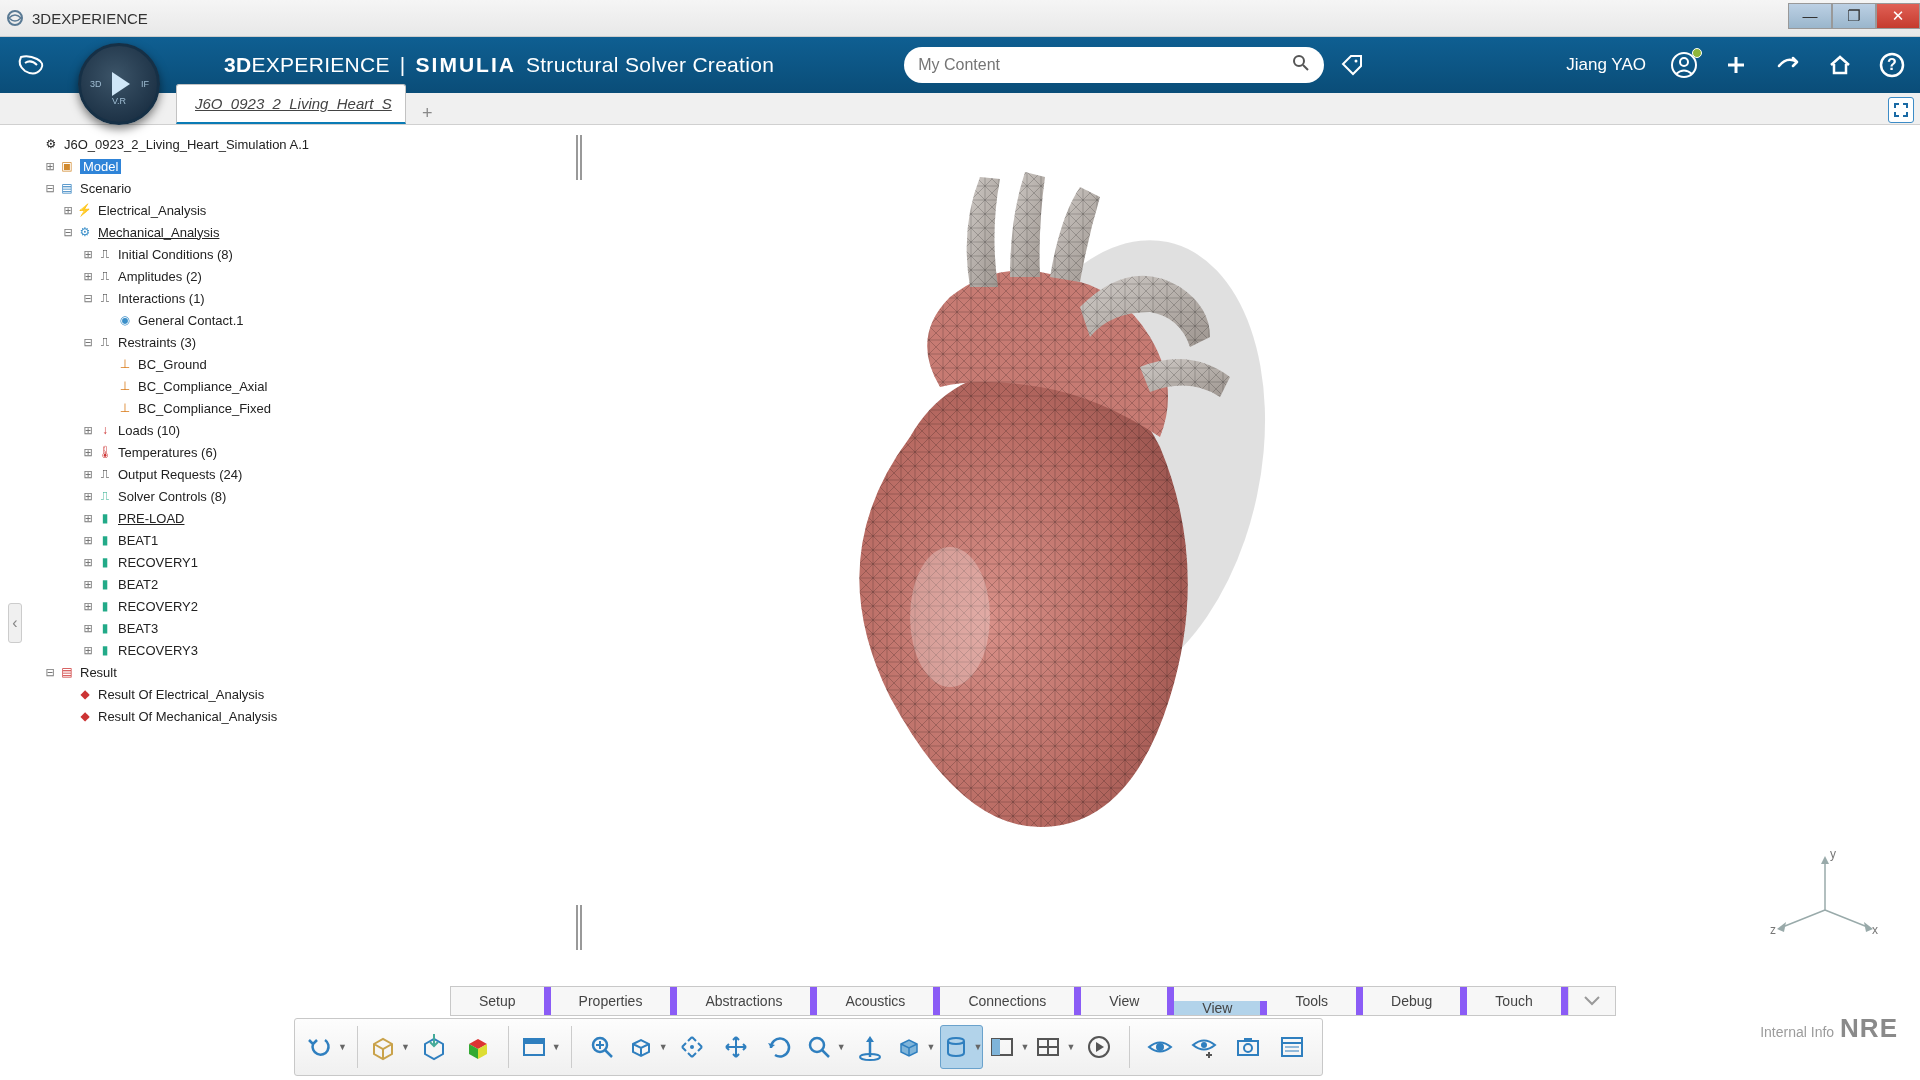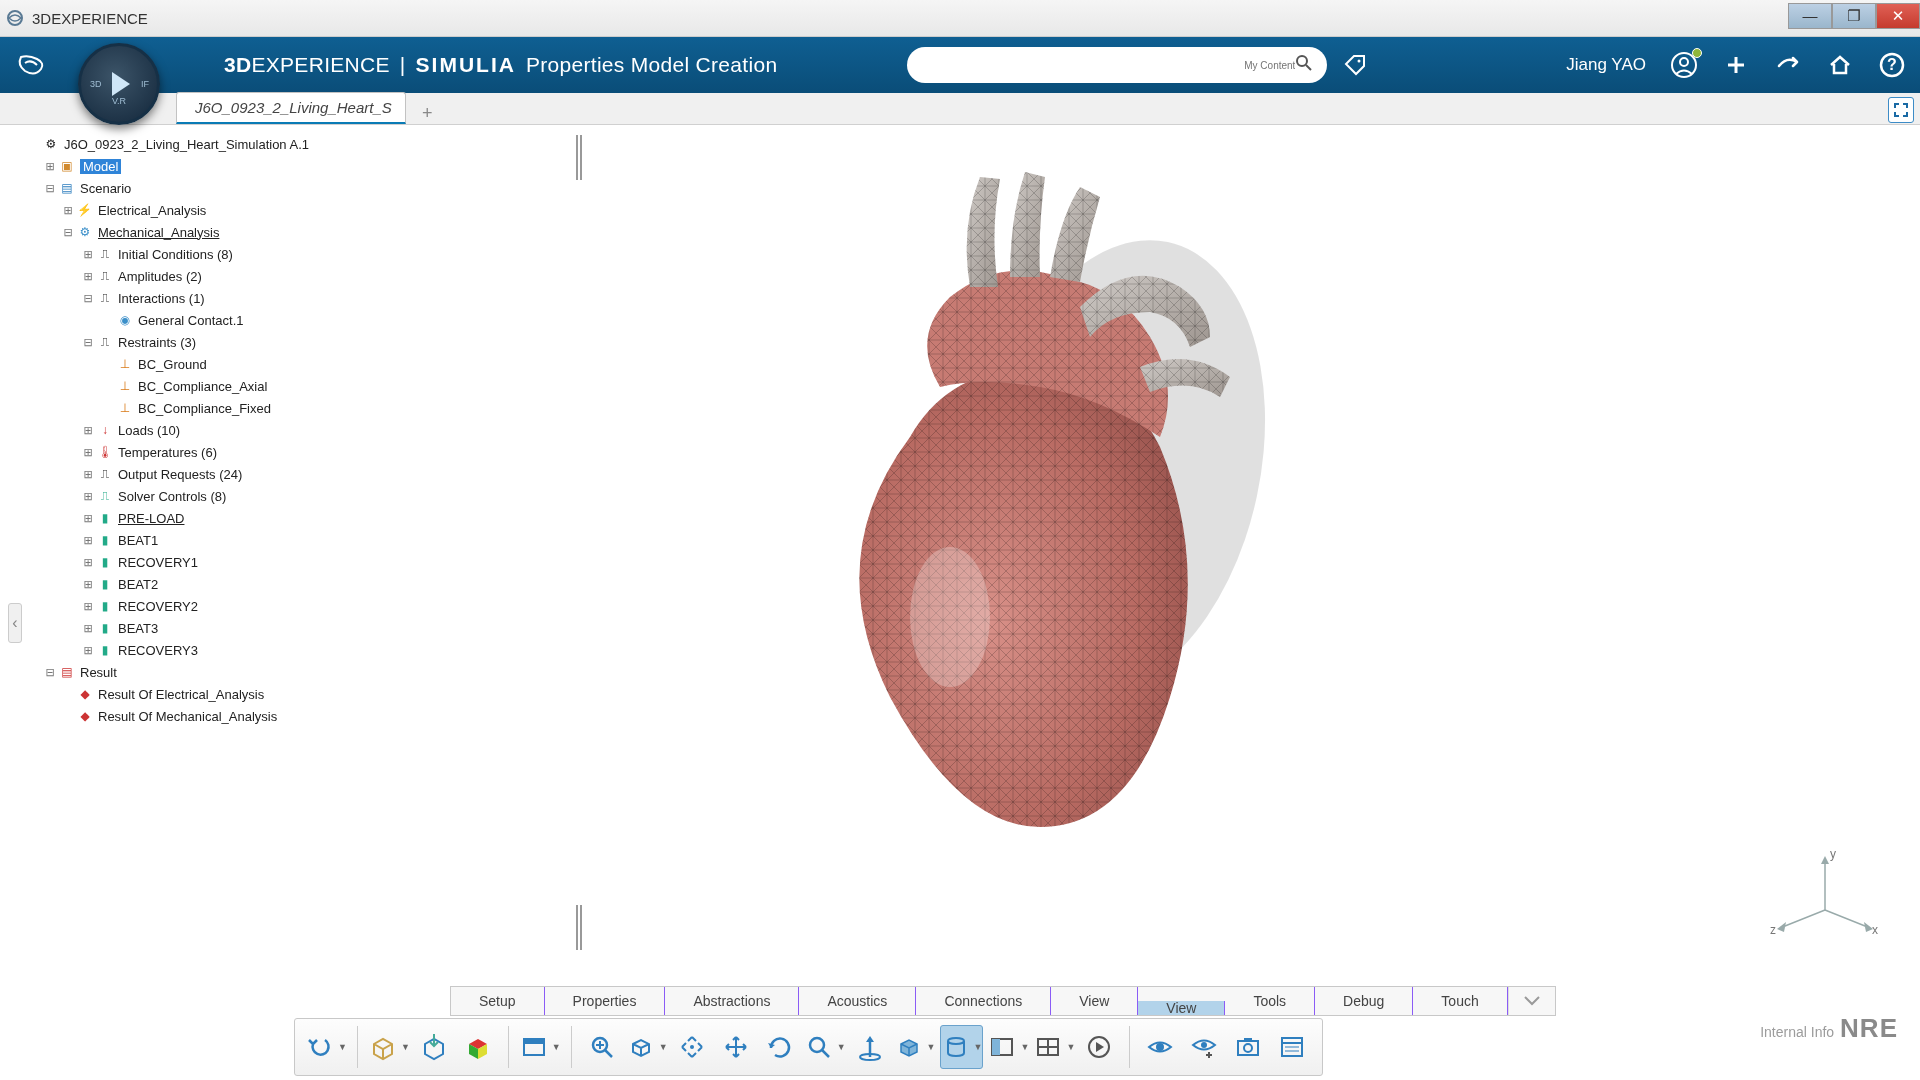--- a/index.html
+++ b/index.html
@@ -23,31 +23,31 @@
 .compass .ring-label { position: absolute; font-size: 9px; color: #9fbdd3; }
 .compass .lbl-left { left: 9px; top: 50%; transform: translateY(-50%); }
 .compass .lbl-right { right: 8px; top: 50%; transform: translateY(-50%); padding-left: 12px; }
 .compass .lbl-bottom { bottom: 16px; left: 50%; transform: translateX(-50%); }
 .brand { margin-left: 158px; font-size: 21px; letter-spacing: .3px; display:flex; gap:10px; align-items:baseline;}
 .brand .b1 b { font-weight: bold; }
 .brand .sep { font-weight: 300; }
 .brand .b2 { font-weight: bold; letter-spacing: 2px; }
 .brand .b3 { font-weight: 300; }
 .search-wrap { margin-left: 130px; width: 420px; height: 36px; background: #fff; border-radius: 18px; display:flex; align-items:center; padding: 0 14px; }
-.search-wrap input { flex:1; border:none; outline:none; font-size: 10px; color:#555; background:transparent;text-align:right; }
+.search-wrap input { flex:1; border:none; outline:none; font-size: 16px; color:#555; background:transparent; }
 .search-wrap .search-icon { color:#555; font-size:18px; }
 .tag-icon { margin-left: 14px; color: #fff; font-size: 26px; transform: rotate(90deg); }
 .top-right { margin-left:auto; display:flex; align-items:center; gap:24px; font-size:17px; }
 .top-right .user-badge { position: relative; }
 .top-right .user-badge .dot { position:absolute; top:-3px; right:-4px; width:10px; height:10px; border-radius:50%; background:#8fb63a; border:1px solid #fff; }
 .ico { width:28px; height:28px; display:inline-flex; align-items:center; justify-content:center; cursor:pointer; }
 
 
 .tab-row { height: 32px; background: #f0f0f0; border-bottom: 1px solid #d0d0d0; display:flex; align-items:flex-end; padding-left: 176px; position: relative;}
-.doc-tab { height: 32px; background:#fff; border:1px solid #c2c2c2; border-bottom: 2px solid #0a7bb5; border-radius: 3px 3px 0 0; padding: 0 18px; display:flex; align-items:center; font-size:15px; font-style: italic; color:#444; max-width: 230px; white-space: nowrap; overflow:hidden; }
+.doc-tab { height: 40px; background:#fff; border:1px solid #c2c2c2; border-bottom: 2px solid #0a7bb5; border-radius: 3px 3px 0 0; padding: 0 18px; display:flex; align-items:center; font-size:15px; font-style: italic; color:#444; max-width: 230px; white-space: nowrap; overflow:hidden;text-decoration:underline; }
 .tab-add { margin-left: 10px; color:#888; font-size:18px; padding:0 6px; cursor:pointer;}
 .expand-btn { position:absolute; right: 6px; top: 4px; width:26px; height:26px; border:1px solid #3d8cc7; border-radius:3px; display:flex; align-items:center; justify-content:center; color:#1a6aa5; cursor:pointer; background:#fff;}
 
 
 .main { position:absolute; top:125px; bottom:0; left:0; right:0; background:#fff; }
 
 
 .tree-panel { position:absolute; left: 28px; top: 8px; width: 540px; font-size: 13px; color:#222; user-select: none; }
 .tree-row { display:flex; align-items:center; height: 22px; white-space:nowrap; }
 .tree-row .exp { width: 12px; text-align:center; color:#777; font-size:11px; cursor:pointer; margin-right:2px;}
@@ -62,21 +62,21 @@
 
 .viewport { position:absolute; left: 570px; right: 0; top: 0; bottom: 120px; }
 .divider { position:absolute; left: 576px; top: 10px; width: 6px; height: 45px; border-left: 2px solid #999; border-right: 2px solid #999; }
 .divider2 { position:absolute; left: 576px; top: 780px; width: 6px; height: 45px; border-left: 2px solid #999; border-right: 2px solid #999; }
 .heart-render { position:absolute; left: 170px; top: 12px; width: 560px; height: 700px; }
 .triad { position:absolute; right: 40px; bottom: 140px; width: 110px; height: 90px; }
 .triad text { font-size: 12px; fill:#777; }
 
 
 .ribbon-tabs { position:absolute; left: 450px; bottom: 64px; height: 30px; display:flex; align-items: stretch; border:1px solid #c8c8c8; background:#f7f7f7;}
-.ribbon-tabs .rtab { padding: 0 28px; display:flex; align-items:center; font-size:14px; color:#444; border-right:1px solid #8b5cf6; cursor:pointer;}
+.ribbon-tabs .rtab { padding: 0 28px; display:flex; align-items:center; font-size:14px; color:#444; border-right:7px solid #8b5cf6; cursor:pointer;}
 .ribbon-tabs .rtab.active { background:#b2d3ea;margin-top:14px; }
 .ribbon-tabs .chev { padding: 0 14px; display:flex; align-items:center; color:#9a9a9a; cursor:pointer; border-left:1px solid #ddd;}
 
 
 .toolbar { position:absolute; left: 294px; bottom: 4px; height: 58px; display:flex; align-items:center; border:1px solid #c8c8c8; background: linear-gradient(#fdfdfd,#f0f0f0); border-radius: 3px; padding: 0 10px; gap: 4px;}
 .tbtn { min-width: 40px; height: 44px; display:flex; align-items:center; justify-content:center; cursor:pointer; border-radius:3px; position:relative;}
 .tbtn .dd { font-size:9px; color:#666; margin-left:3px; }
 .tsep { width:1px; height:42px; background:#ccc; margin: 0 6px; }
 .tbtn.active { background:#b2d3ea; border:1px solid #6aa2cc; }
 
@@ -113,21 +113,21 @@
   <div class="compass">
     <div class="play"></div>
     <span class="ring-label lbl-left">3D</span>
     <span class="ring-label lbl-right">IF</span>
     <span class="ring-label lbl-bottom">V.R</span>
   </div>
   <div class="brand">
     <span class="b1"><b>3D</b><span>EXPERIENCE</span></span>
     <span class="sep">|</span>
     <span class="b2">SIMULIA</span>
-    <span class="b3">Properties Model Creation</span>
+    <span class="b3">Structural Solver Creation</span>
   </div>
   <div class="search-wrap">
     <input placeholder="My Content" style="">
     <span class="search-icon">
       <svg width="18" height="18" viewBox="0 0 18 18">
           <circle cx="7" cy="7" r="5" fill="none" stroke="#555" stroke-width="2"></circle>
           <line x1="11" y1="11" x2="16" y2="16" stroke="#555" stroke-width="2"></line>
         </svg>
     </span>
   </div>

